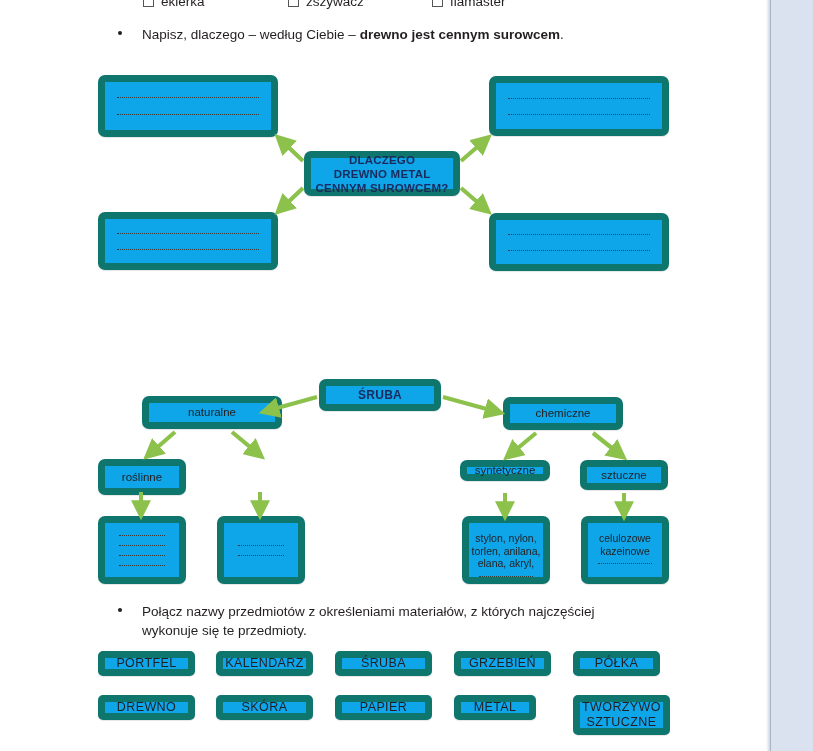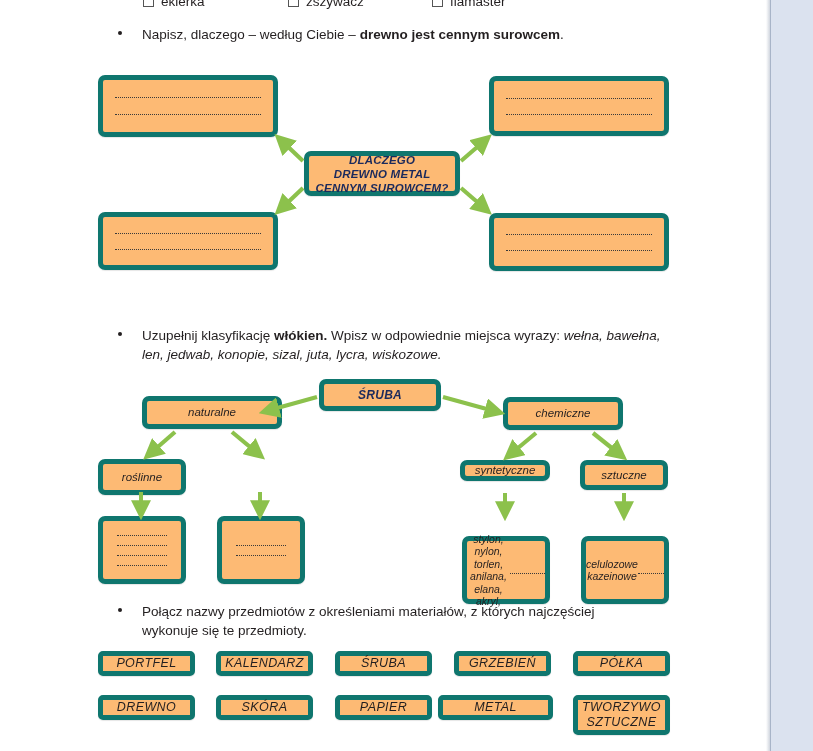--- a/index.html
+++ b/index.html
@@ -76,25 +76,24 @@
     font-size: 13.5px;
     line-height: 19px;
     color: #231f20;
   }
   .bullet-text b { font-weight: bold; }
   .bullet-text i { font-style: italic; }
 
   
   .cbox {
     position: absolute;
-    background: #fdba74;
-    border: 5px solid #0f766e;
+    background: #0ea5e9;
+    border: 7px solid #0f766e;
     border-radius: 7px;
     box-shadow: 0 1px 1px rgba(0,0,0,0.10);
-    font-style: italic;
   }
 
   
   .answer-box {
     padding: 12px 12px;
     display: flex;
     flex-direction: column;
     justify-content: center;
   }
   .dotline {
@@ -126,25 +125,25 @@
     color: #231f20;
     line-height: 13px;
   }
   .node.root {
     color: #1b2a5c;
     font-weight: bold;
     font-size: 12px;
     letter-spacing: 0.3px;
   }
   .node.filled {
-    flex-direction: row;
+    flex-direction: column;
     justify-content: flex-start;
+    padding-top: 9px;
     font-size: 10.5px;
     line-height: 12.5px;
-    margin-top: 20px;
   }
   .node .fill-text { white-space: pre-line; }
   .node .fill-dots {
     margin-top: 6px;
     width: 72%;
     border-bottom: 1.5px dotted #3a3a3a;
   }
   .node.blank {
     flex-direction: column;
     justify-content: center;
@@ -221,26 +220,20 @@
   <div class="cbox answer-box" style="left:98px; top:212px; width:180px; height:58px;">
     <div class="dotline" style="margin-bottom:15px;"></div>
     <div class="dotline"></div>
   </div>
 
   <div class="cbox answer-box" style="left:489px; top:213px; width:180px; height:58px;">
     <div class="dotline" style="margin-bottom:15px;"></div>
     <div class="dotline"></div>
   </div>
 
-  <div class="bullet-block" style="left:118px; top:326px; width:560px;">
-    <span class="bullet-dot"></span>
-    <div class="bullet-text">
-      <span>Uzupełnij klasyfikację </span><b>włókien.</b><span> Wpisz w odpowiednie miejsca wyrazy: </span><i>wełna, bawełna, len, jedwab, konopie, sizal, juta, lycra, wiskozowe.</i>
-    </div>
-  </div>
 
   <div class="cbox node root" style="left:319px; top:379px; width:122px; height:32px;">
     <span>ŚRUBA</span>
   </div>
 
   <div class="cbox node" style="left:142px; top:396px; width:140px; height:33px;">
     <span>naturalne</span>
   </div>
   <div class="cbox node" style="left:503px; top:397px; width:120px; height:33px;">
     <span>chemiczne</span>
@@ -294,34 +287,34 @@
   </div>
   <div class="cbox chip" style="left:216px; top:651px; width:97px; height:25px;">
     <span>KALENDARZ</span>
   </div>
   <div class="cbox chip" style="left:335px; top:651px; width:97px; height:25px;">
     <span>ŚRUBA</span>
   </div>
   <div class="cbox chip" style="left:454px; top:651px; width:97px; height:25px;">
     <span>GRZEBIEŃ</span>
   </div>
-  <div class="cbox chip" style="left:573px; top:651px; width:97px; height:25px;text-align:center;">
+  <div class="cbox chip" style="left:573px; top:651px; width:87px; height:25px;text-align:center;">
     <span>PÓŁKA</span>
   </div>
 
   <div class="cbox chip" style="left:98px;  top:695px; width:97px; height:25px;">
     <span>DREWNO</span>
   </div>
   <div class="cbox chip" style="left:216px; top:695px; width:97px; height:25px;">
     <span>SKÓRA</span>
   </div>
   <div class="cbox chip" style="left:335px; top:695px; width:97px; height:25px;">
     <span>PAPIER</span>
   </div>
-  <div class="cbox chip" style="left:438px; top:695px; width:115px; height:25px;">
+  <div class="cbox chip" style="left:454px; top:695px; width:82px; height:25px;">
     <span>METAL</span>
   </div>
   <div class="cbox chip" style="left:573px; top:695px; width:97px; height:40px; white-space:pre-line;">
     <span>TWORZYWO
 SZTUCZNE</span>
   </div>
 
   <svg class="arrow-layer" viewBox="0 0 770 751" xmlns="http://www.w3.org/2000/svg">
     <defs>
       <marker id="ah" markerWidth="5" markerHeight="5" refX="2.2" refY="2.5" orient="auto" markerUnits="strokeWidth">

